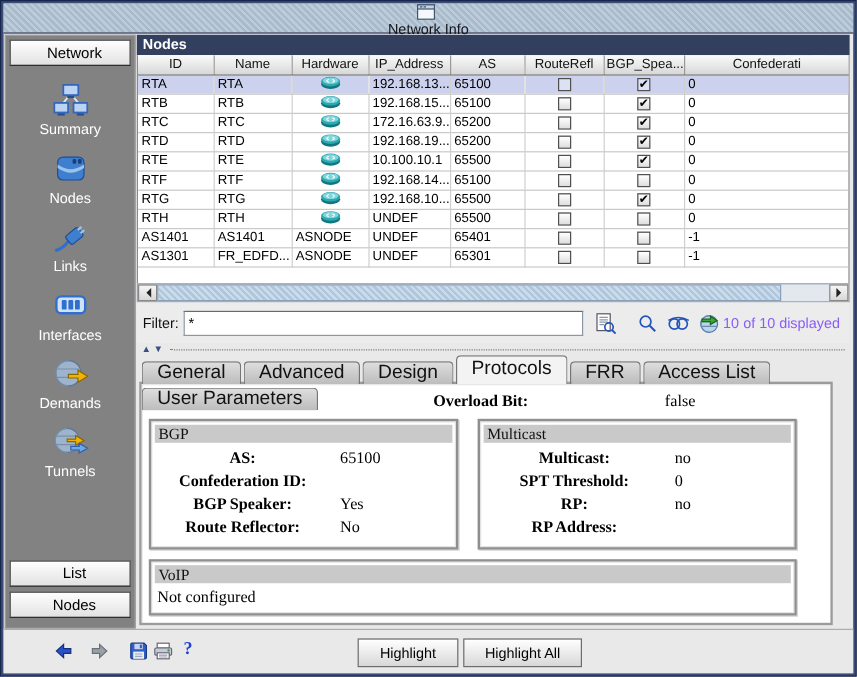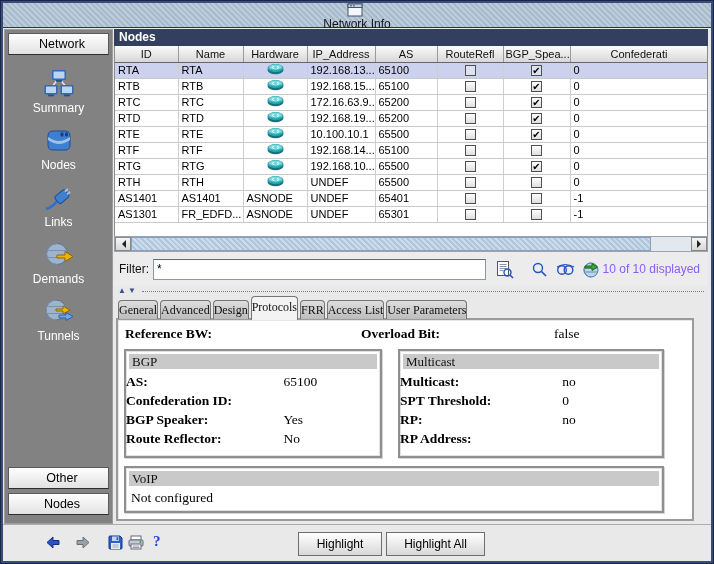--- a/index.html
+++ b/index.html
@@ -117,23 +117,23 @@
     position:absolute;left:114px;top:286px;width:594px;height:10px;
     display:flex;align-items:center;background:#e9e9e9;
   }
   .split-tris{font-size:8px;color:#3a4f86;line-height:8px;margin:0 4px 0 4px;letter-spacing:2px;}
   .split-dots{flex:1;border-top:1px dotted #7d7d7d;margin-right:4px;}
 
   
   .tabstrip{position:absolute;left:114px;top:296px;width:594px;height:22px;padding-left:4px;z-index:3;}
   .tab{
     display:inline-block;position:relative;top:3px;height:19px;line-height:18px;
-    padding:0 0;margin-right:2px;font-size:12px;color:#111;
+    padding:0 12px;margin-right:2px;font-size:16px;color:#111;
     background:linear-gradient(#dedede,#bcbcbc);
-    border:1px solid #757575;border-bottom:none;border-radius:4px 4px 0 0;font-family:Liberation Serif, serif;
+    border:1px solid #757575;border-bottom:none;border-radius:4px 4px 0 0;
   }
   .tab.selected{
     top:0;height:24px;line-height:21px;background:#f3f3f3;z-index:4;
   }
   .tabpanel{
     position:absolute;left:116px;top:318px;width:578px;height:203px;
     background:#fff;border:2px solid #9b9b9b;
     box-shadow:inset 1px 1px 0 #e6e6e6;z-index:2;
   }
 
@@ -151,21 +151,21 @@
     border:2px solid #8f8f8f;box-shadow:inset 0 0 0 1px #e2e2e2,1px 1px 0 #d5d5d5;
   }
   .gbox.bgp{left:6px;top:29px;width:258px;height:109px;}
   .gbox.multicast{left:280px;top:29px;width:266px;height:109px;}
   .gbox.voip{left:6px;top:146px;width:540px;height:47px;}
   .gbox-title{
     margin:3px;background:#c9c9c9;height:15px;line-height:15px;
     font-size:13px;padding-left:3px;color:#111;
   }
   .f-row{display:flex;height:19px;line-height:19px;font-size:13.5px;}
-  .f-label{width:60%;text-align:left;font-weight:bold;}
+  .f-label{width:60%;text-align:center;font-weight:bold;}
   .f-value{padding-left:5px;}
   .voip-body{font-size:13.5px;padding:1px 5px;}
 
   
   .footer{
     position:absolute;left:3px;top:524px;width:708px;height:37px;
     background:#e9e9e9;border-top:1px solid #adadad;
   }
   .ft-ic{position:absolute;top:10px;display:inline-flex;}
   .ft-back{left:42px;}
@@ -265,41 +265,52 @@
                 <rect x="11" y="8" width="13" height="9" rx="2" fill="#3f7fd0" stroke="#1d4d94"></rect>
                 <rect x="23" y="9.5" width="4" height="2" fill="#9cc2ea"></rect>
                 <rect x="23" y="13" width="4" height="2" fill="#9cc2ea"></rect>
               </g>
             </svg>
           </span>
           <div class="side-label">Links</div>
         </div>
         <div class="side-item">
           <span class="side-icon">
+            <svg width="30" height="25" viewBox="0 0 30 25">
+              <rect x="3" y="5" width="24" height="14" rx="4" fill="#cfe2f6" stroke="#2f6fd0" stroke-width="2"></rect>
+              <rect x="7.5" y="8" width="4" height="8" rx="1" fill="#2f6fd0"></rect>
+              <rect x="13" y="8" width="4" height="8" rx="1" fill="#2f6fd0"></rect>
+              <rect x="18.5" y="8" width="4" height="8" rx="1" fill="#2f6fd0"></rect>
+            </svg>
+          </span>
+          <div class="side-label">Interfaces</div>
+        </div>
+        <div class="side-item">
+          <span class="side-icon">
             <svg width="30" height="27" viewBox="0 0 30 27">
               <circle cx="13" cy="13" r="10.5" fill="#9db4cc" stroke="#5a7694"></circle>
               <path d="M13 2.5 A10.5 10.5 0 0 0 13 23.5 M3 9.5 H23 M3 16.5 H23" stroke="#7890ac" fill="none"></path>
               <path d="M13 14 L21 14 L21 10.5 L29 15.5 L21 20.5 L21 17 L13 17 Z" fill="#f2b200" stroke="#8a6800"></path>
             </svg>
           </span>
           <div class="side-label">Demands</div>
         </div>
         <div class="side-item">
           <span class="side-icon">
             <svg width="30" height="27" viewBox="0 0 30 27">
               <circle cx="12" cy="12" r="10" fill="#9db4cc" stroke="#5a7694"></circle>
               <path d="M12 2 A10 10 0 0 0 12 22 M2.5 8.5 H21.5 M2.5 15.5 H21.5" stroke="#7890ac" fill="none"></path>
               <path d="M12 11 L19 11 L19 8 L26 12 L19 16 L19 13 L12 13 Z" fill="#f2b200" stroke="#8a6800"></path>
               <path d="M15 17 L22 17 L22 14.5 L29 18.5 L22 22.5 L22 20 L15 20 Z" fill="#6fa8e8" stroke="#2f5fa8"></path>
             </svg>
           </span>
           <div class="side-label">Tunnels</div>
         </div>
       </div>
-    <button class="side-btn other">Other</button>
+    <button class="side-btn other">List</button>
     <button class="side-btn nodesb">Nodes</button>
   </div>
 
   <div class="nodes-band">Nodes</div>
 
   <div class="table-wrap">
     <table class="nodes">
       <colgroup>
         <col style="width:63px">
           <col style="width:65px">

